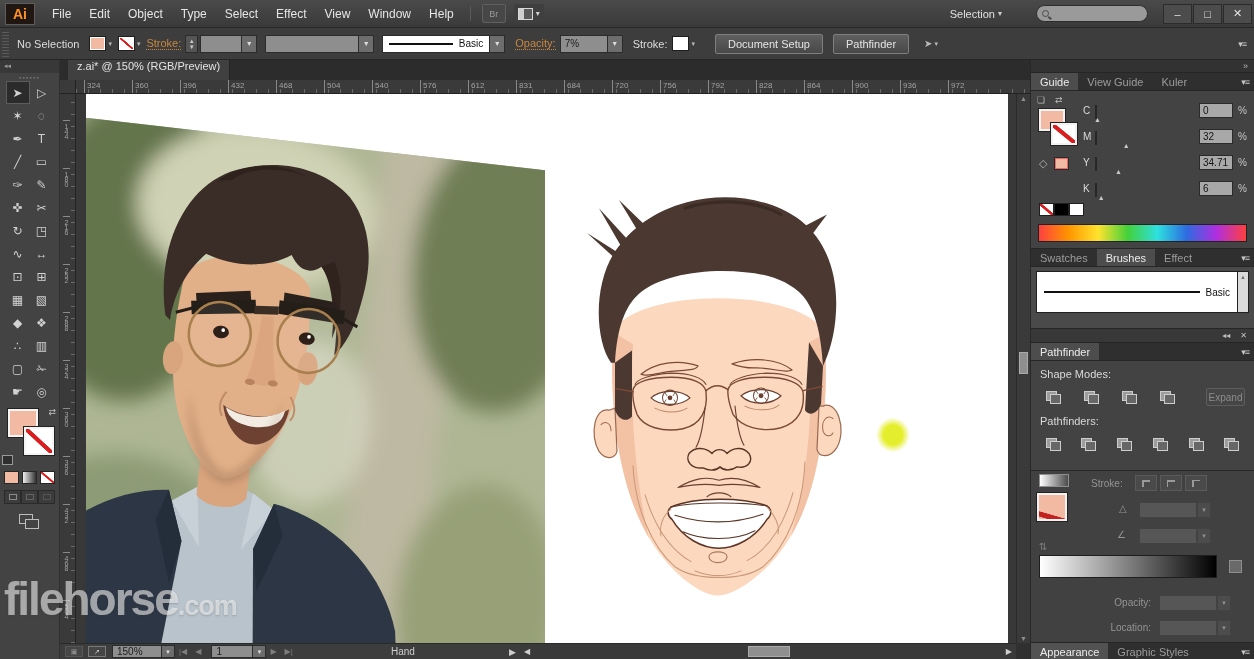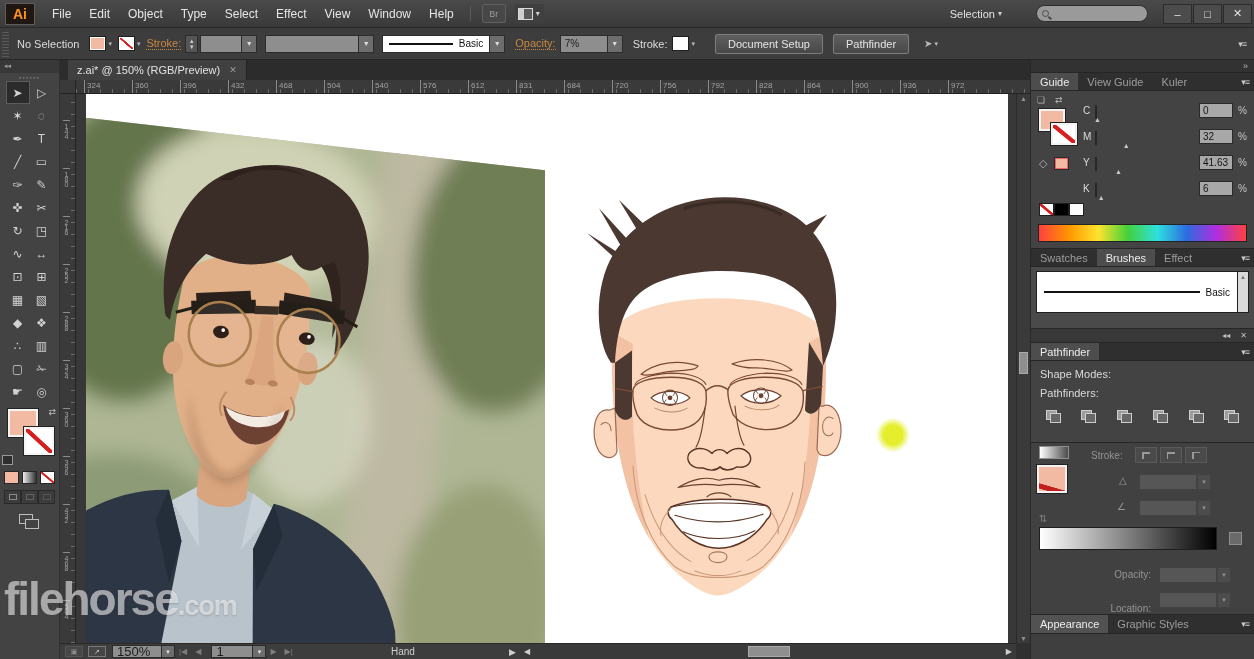--- a/index.html
+++ b/index.html
@@ -83,21 +83,21 @@
   .draw-mode { width:17px; height:14px; border:1px solid #2a2a2a; background:#3c3c3c; display:flex;
     align-items:center; justify-content:center; }
   .draw-mode span { width:8px; height:6px; border:1px solid #8a8a8a; display:block; }
   .screen-mode { margin:10px auto 0; width:22px; height:16px; position:relative; }
   .screen-mode i { position:absolute; border:1px solid #bdbdbd; width:14px; height:10px; display:block; }
   .screen-mode i:nth-child(2) { left:6px; top:5px; background:#434343; }
   
   .docarea { position:absolute; left:60px; top:60px; right:224px; bottom:0; background:#303030; }
   .tabbar { height:20px; background:#2c2c2c; display:flex; align-items:stretch; }
   .doctab { margin-left:8px; padding:0 9px; background:#404040; border-right:1px solid #222;
-    display:flex; align-items:center; gap:9px; font-size:11px; color:#e2e2e2; }
+    display:flex; align-items:center; gap:17px; font-size:11px; color:#e2e2e2;flex-direction:column; }
   .tab-close { color:#9a9a9a; font-size:9px; }
   .ruler-corner { position:absolute; top:20px; left:0; width:16px; height:14px; background:#3a3a3a;
     border-right:1px solid #232323; border-bottom:1px solid #232323; }
   .hruler { position:absolute; top:20px; left:16px; right:0; height:14px; background:#3a3a3a;
     border-bottom:1px solid #232323; display:flex; padding-left:8px; overflow:hidden;
     background-image:repeating-linear-gradient(90deg,#6a6a6a 0 1px,transparent 1px 12px);
     background-size:100% 4px; background-position:0 100%; background-repeat:no-repeat; }
   .hruler span { width:48px; flex:0 0 48px; font-size:8px; color:#a2a2a2; border-left:1px solid #8a8a8a;
     padding:1px 0 0 2px; height:100%; }
   .vruler { position:absolute; top:34px; left:0; width:16px; bottom:16px; background:#3a3a3a;
@@ -118,21 +118,21 @@
     border-top:1px solid #2a2a2a; display:flex; align-items:center; }
   .hthumb { position:absolute; left:46%; width:42px; top:2px; bottom:2px; background:#8f8f8f; border:1px solid #aaa; }
   .h-arr { color:#cfcfcf; font-size:8px; padding:0 4px; }
   .h-arr.right { margin-left:auto; }
   
   .statusbar { position:absolute; left:0; bottom:0; width:460px; height:16px; background:#3d3d3d;
     border-top:1px solid #2a2a2a; display:flex; align-items:center; font-size:10px; }
   .st-ic { width:18px; height:11px; border:1px solid #565656; margin-left:5px; color:#8f8f8f;
     font-size:7px; display:flex; align-items:center; justify-content:center; background:#464646; }
   .st-sel { height:13px; background:#8e8e8e; border:1px solid #2c2c2c; color:#1c1c1c;
-    font-size:13px; display:flex; align-items:center; padding:0 4px; margin-left:6px; }
+    font-size:10px; display:flex; align-items:center; padding:0 4px; margin-left:6px; }
   .st-dd { width:13px; height:13px; background:#6d6d6d; border:1px solid #2c2c2c; border-left:none;
     color:#ddd; font-size:6px; display:flex; align-items:center; justify-content:center; }
   .st-nav { color:#7d7d7d; font-size:8px; padding:0 4px; }
   .st-tool { flex:1; text-align:center; color:#cfcfcf; font-size:10px; }
   .st-right { color:#cfcfcf; font-size:9px; padding-right:4px; }
   
   .dock { position:absolute; top:60px; right:0; width:224px; bottom:0; background:#3f3f3f;
     border-left:1px solid #282828; }
   .dock-topstrip { height:13px; background:#323232; text-align:right; color:#b8b8b8;
     font-size:9px; line-height:12px; padding-right:6px; border-bottom:1px solid #262626; }
@@ -620,21 +620,21 @@
         </span>
         <span class="ch-val">32</span>
         <span class="ch-unit">%</span>
       </div>
         <div class="ch-row ch-y">
         <span class="ch-label">Y</span>
         <span class="trackwrap">
           <span class="track"></span>
           <span class="mk">▲</span>
         </span>
-        <span class="ch-val">41.63</span>
+        <span class="ch-val">34.71</span>
         <span class="ch-unit">%</span>
       </div>
         <div class="ch-row ch-k">
         <span class="ch-label">K</span>
         <span class="trackwrap">
           <span class="track"></span>
           <span class="mk">▲</span>
         </span>
         <span class="ch-val">6</span>
         <span class="ch-unit">%</span>
@@ -665,20 +665,37 @@
     <span>◂◂</span>
     <span>✕</span>
   </div>
 
   <div class="tabs-row">
     <span class="ptab active">Pathfinder</span>
     <span class="pm panel-menu-ic">▾≡</span>
   </div>
   <div class="pf-body">
     <div class="sec-label">Shape Modes:</div>
+    <div class="pf-row">
+      <span style="display:flex;gap:12px">
+          <span class="pf-btn">
+            <span class="pf-ic"></span>
+          </span>
+          <span class="pf-btn">
+            <span class="pf-ic"></span>
+          </span>
+          <span class="pf-btn">
+            <span class="pf-ic"></span>
+          </span>
+          <span class="pf-btn">
+            <span class="pf-ic"></span>
+          </span>
+        </span>
+      <span class="expand-btn">Expand</span>
+    </div>
     <div class="sec-label">Pathfinders:</div>
     <div class="pf-row spread">
         <span class="pf-btn">
           <span class="pf-ic"></span>
         </span>
         <span class="pf-btn">
           <span class="pf-ic"></span>
         </span>
         <span class="pf-btn">
           <span class="pf-ic"></span>
@@ -715,21 +732,21 @@
     <span class="gr-sel" style="left:108px;top:31px"></span>
     <span class="gr-dd" style="left:166px;top:31px">▼</span>
     <span class="gr-icon-b">∠</span>
     <span class="gr-sel" style="left:108px;top:57px"></span>
     <span class="gr-dd" style="left:166px;top:57px">▼</span>
     <span class="gr-slider"></span>
     <span class="gr-sq"></span>
     <span class="gr-lbl-r" style="left:58px;top:126px">Opacity:</span>
     <span class="gr-sel" style="left:128px;top:124px"></span>
     <span class="gr-dd" style="left:186px;top:124px">▼</span>
-    <span class="gr-lbl-r" style="left:58px;top:160px">Location:</span>
+    <span class="gr-lbl-r" style="left:58px;top:151px">Location:</span>
     <span class="gr-sel" style="left:128px;top:149px"></span>
     <span class="gr-dd" style="left:186px;top:149px">▼</span>
   </div>
 
   <div class="tabs-row bottom-row">
       <span class="ptab active">Appearance</span>
       <span class="ptab">Graphic Styles</span>
       <span class="pm panel-menu-ic">▾≡</span>
     </div>
 

